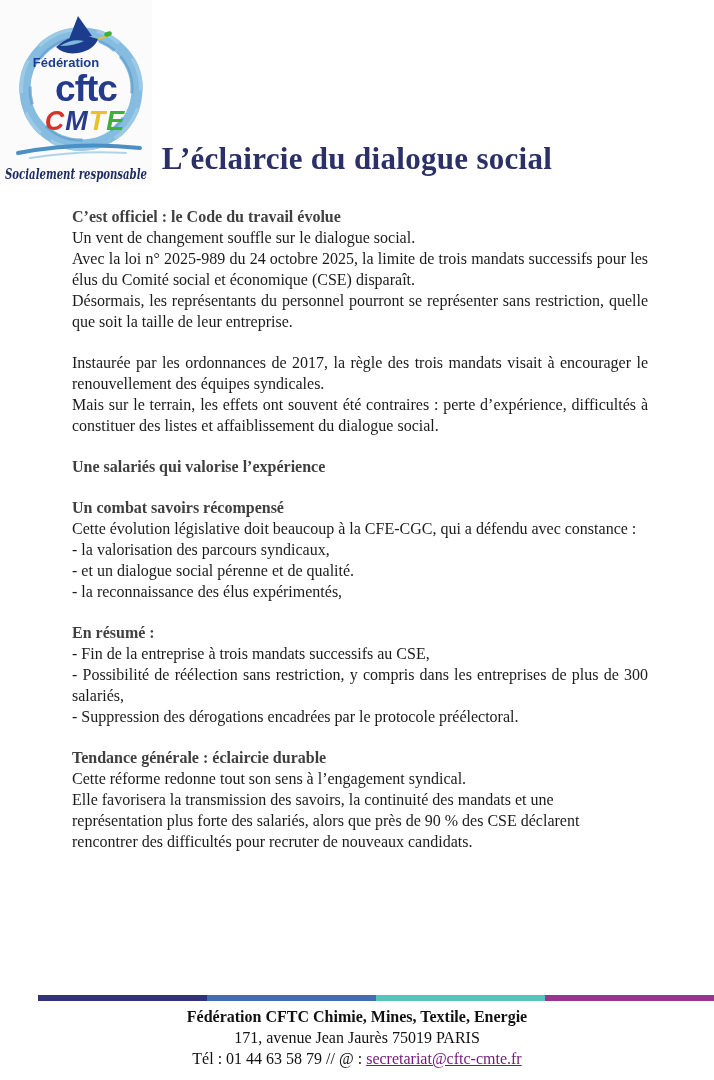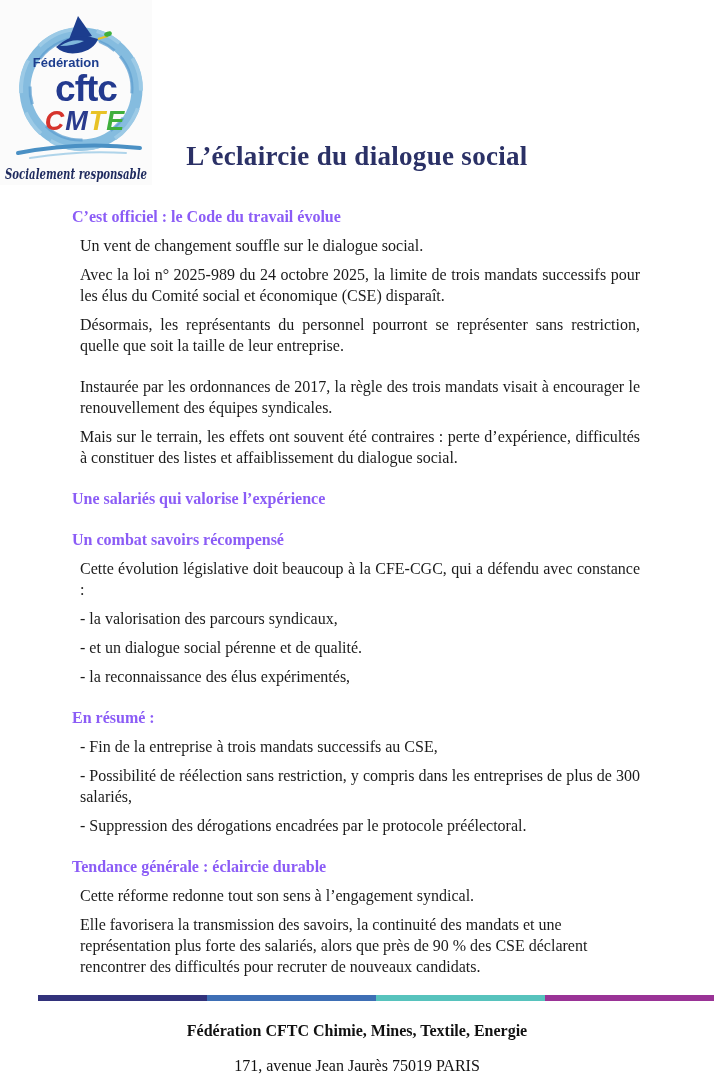--- a/index.html
+++ b/index.html
@@ -19,21 +19,21 @@
     width: 152px; height: 185px;
     background: #fbfbfb;
     text-align: center;
   }
   .page-title {
     position: absolute;
     top: 141px; left: 0;
     width: 100%;
     margin: 0;
     text-align: center;
-    font-size: 27px;
+    font-size: 31px;
     font-weight: bold;
     color: #2b3166;
     letter-spacing: 0.3px;
   }
 
   
   .content {
     position: absolute;
     top: 206px;
     left: 72px;
@@ -41,43 +41,43 @@
     font-size: 16px;
     line-height: 21px;
     color: #1b1b1b;
   }
   .content section { margin: 0 0 20px 0; }
   .content h2 {
     margin: 0;
     font-size: 16px;
     line-height: 21px;
     font-weight: bold;
-    color: #8b5cf6;
+    color: #404040;
   }
-  .content p { margin: 8px; text-align: justify; font-family: Liberation Serif, serif; }
+  .content p { margin: 0; text-align: justify; font-family: Liberation Serif, serif; }
   .content section.no-justify p { text-align: left; }
 
   
   .stripe {
     position: absolute;
     top: 995px; left: 38px; right: 0;
     height: 6px;
     display: flex;
   }
   .stripe .seg { flex: 1 1 25%; }
   .footer-text {
     position: absolute;
     top: 1006px; left: 0;
     width: 100%;
     text-align: center;
     font-size: 16px;
     line-height: 21px;
     color: #111111;
   }
-  .footer-text p { margin: 14px; }
+  .footer-text p { margin: 0; }
   .footer-text .org { font-weight: bold; }
   .footer-text a.email {
     color: #701a75;
     text-decoration: underline;
     cursor: pointer;
   }
 </style>
 </head>
 <body>
 

